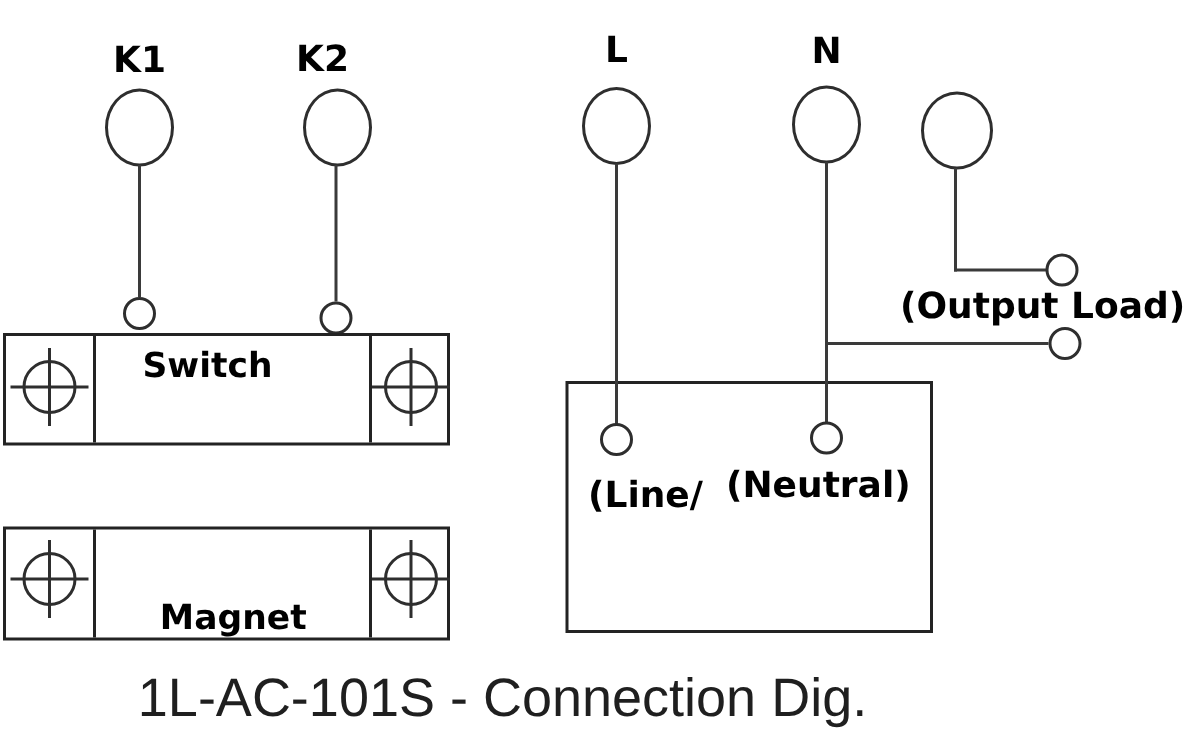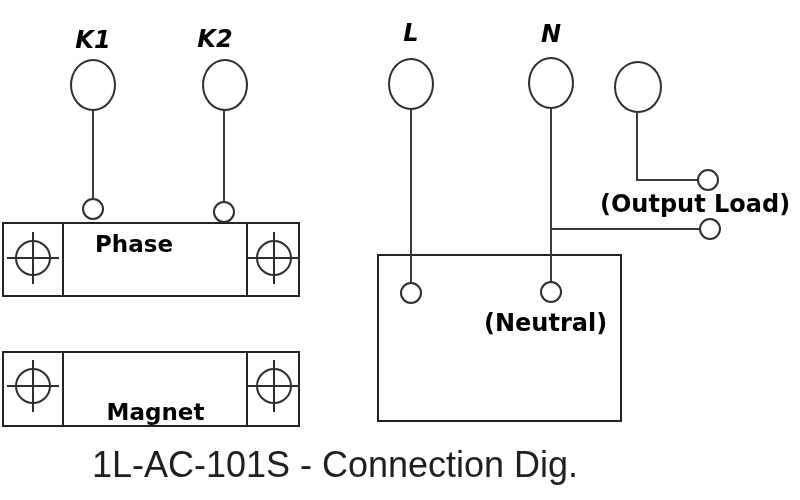--- a/index.html
+++ b/index.html
@@ -4,21 +4,21 @@
 <style>
   html,body{margin:0;padding:0;background:#fff;}
   .stage{
     position:relative;width:800px;height:500px;background:#ffffff;overflow:hidden;
     font-family:"DejaVu Sans",sans-serif;
   }
   .stage *{box-sizing:border-box;}
   
   .t-label{
     position:absolute;font-weight:bold;font-size:24px;line-height:24px;
-    color:#000;text-align:center;white-space:nowrap;font-style:italic;
+    color:#000;text-align:center;white-space:nowrap;
   }
   
   .big-circle{
     position:absolute;width:46px;height:52px;border:2px solid #2e2e2e;border-radius:50%;
     background:#fff;
   }
   
   .small-circle{
     position:absolute;width:22px;height:22px;border:2px solid #2e2e2e;border-radius:50%;
     background:#fff;
@@ -74,21 +74,21 @@
     <div class="ch-c"></div>
     <div class="ch-v"></div>
     <div class="ch-h"></div>
   </div>
   <div class="crosshair" style="left:248px;top:232px;">
     <div class="ch-c"></div>
     <div class="ch-v"></div>
     <div class="ch-h"></div>
   </div>
   <div class="box-label" style="left:95px;top:228px;">
-    <span class="block">Phase</span>
+    <span class="block">Switch</span>
   </div>
 
   <div class="box" style="left:2px;top:351px;width:298px;height:76px;"></div>
   <div class="divider" style="left:62px;top:353px;height:72px;"></div>
   <div class="divider" style="left:246px;top:353px;height:72px;"></div>
   <div class="crosshair" style="left:7px;top:360px;">
     <div class="ch-c"></div>
     <div class="ch-v"></div>
     <div class="ch-h"></div>
   </div>
@@ -109,18 +109,19 @@
   <div class="small-circle" style="left:699px;top:218px;"></div>
   <div class="small-circle" style="left:540px;top:281px;"></div>
 
   <div class="wire-v" style="left:636px;top:112px;height:69px;"></div>
   <div class="wire-h" style="left:636px;top:179px;width:63px;"></div>
   <div class="small-circle" style="left:697px;top:169px;"></div>
 
   <div class="paren-label" style="left:600px;top:192px;width:180px;text-align:center;line-height:24px;">(Output Load)</div>
 
   <div class="paren-label" style="left:392px;top:314px;">
+    <span class="block">(Line/</span>
   </div>
   <div class="paren-label" style="left:484px;top:310px;line-height:26px;">(Neutral)</div>
 
   <div class="caption" style="left:35px;top:450px;width:600px;">1L-AC-101S - Connection Dig.</div>
 
 </div>
 
 </body></html>

